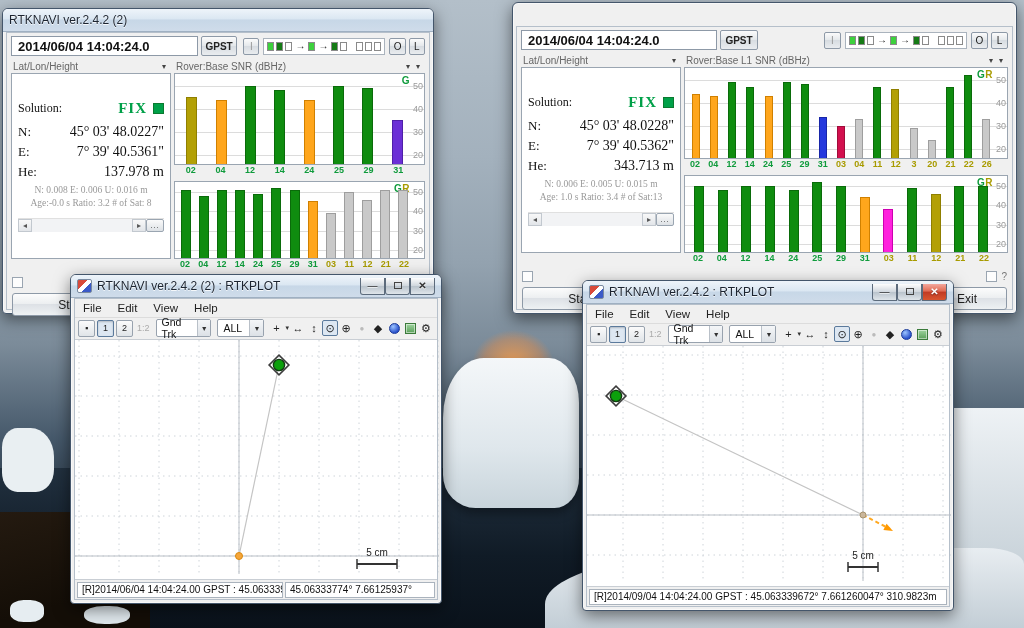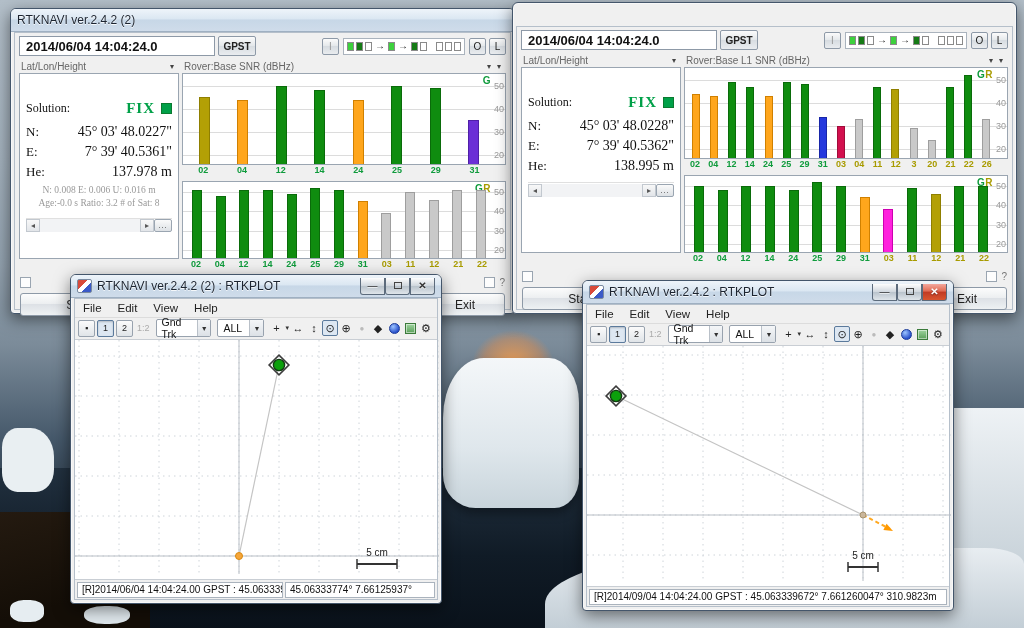--- a/index.html
+++ b/index.html
@@ -105,21 +105,21 @@
 <div class="ab bg-snow-right"></div>
 <div class="ab bg-water-dark"></div>
 <div class="ab bg-rocks"></div>
 <div class="ab bg-snow-bottom"></div>
 <div class="ab bg-glow"></div>
 <div class="ab bg-iceberg"></div>
 <div class="ab bg-ice1"></div>
 <div class="ab bg-ice2"></div>
 <div class="ab bg-ice3"></div>
 
-<div class="win" id="naviL" style="left:10px;top:8px;width:505px;height:306px;">
+<div class="win" id="naviL" style="left:2px;top:8px;width:432px;height:306px;">
   <div class="titlebar">
       <span>RTKNAVI ver.2.4.2 (2)</span>
     </div>
   <div class="client">
     <div class="timerow">
       <div class="timefield">
           <span>2014/06/04 14:04:24.0</span>
         </div>
       <div class="btn gpstbtn">GPST</div>
       <div style="flex:1"></div>
@@ -352,22 +352,23 @@
           <div class="solrow">
               <span class="lbl">N:</span>
               <span class="val">45° 03' 48.0228"</span>
             </div>
           <div class="solrow">
               <span class="lbl">E:</span>
               <span class="val">7° 39' 40.5362"</span>
             </div>
           <div class="solrow">
               <span class="lbl">He:</span>
-              <span class="val">138.995 m</span>
-            </div>
+              <span class="val">343.713 m</span>
+            </div>
+          <div class="stats"><span>N: 0.006 E: 0.005 U: 0.015 m</span><br><span>Age: 1.0 s Ratio: 3.4 # of Sat:13</span></div>
           <div class="hscroll">
               <span class="harr">◂</span>
               <span class="htrack"></span>
               <span class="harr">▸</span>
               <span class="hdots">...</span>
             </div>
         </div>
       </div>
       <div class="chartpanel">
         <div class="panelhead">

